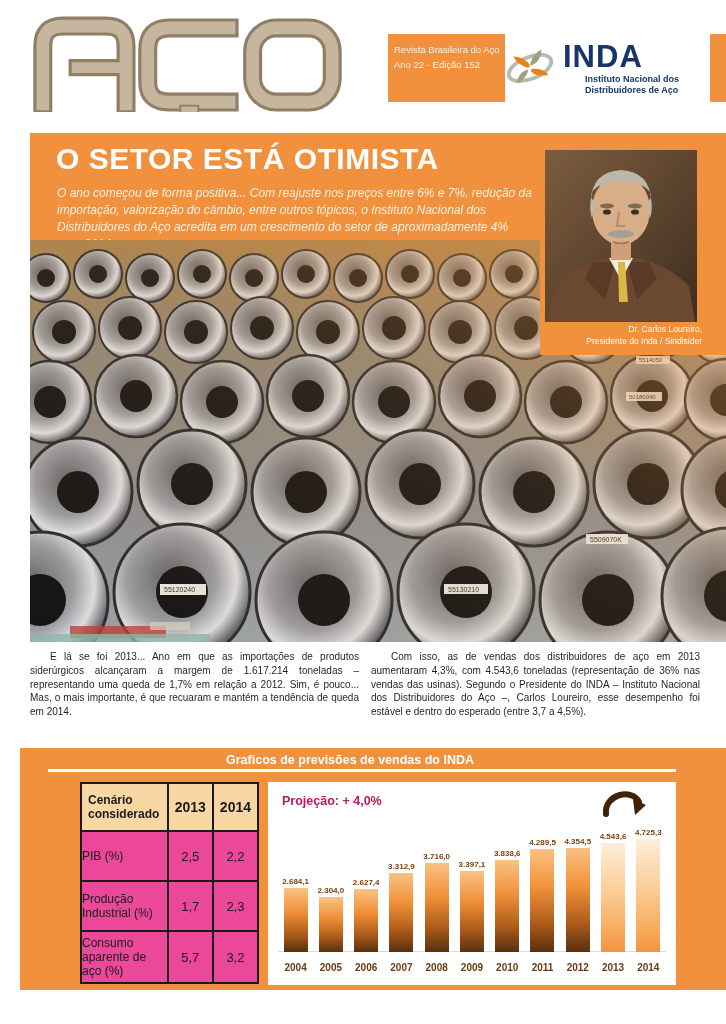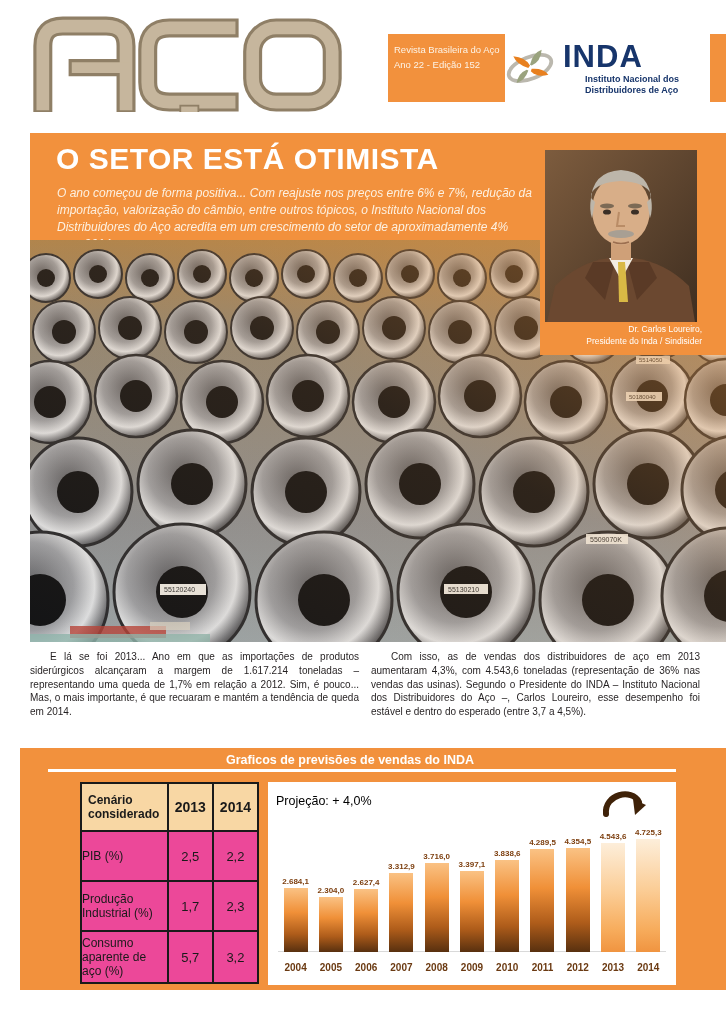--- a/index.html
+++ b/index.html
@@ -39,21 +39,21 @@
 
   table.scenario { position:absolute; left:28px; top:34px; width:179px; height:200px; border-collapse:collapse; background:#ec4899;margin-left:32px; }
   table.scenario th, table.scenario td { border:2px solid #1a1a1a; font-size:12px; color:#1a1a1a; }
   table.scenario th { background:#F8D7A4; font-weight:bold; text-align:left; padding:4px 6px; height:48px; }
   table.scenario th.num, table.scenario td.num { text-align:center; width:39px; font-weight:bold; }
   table.scenario th.num { text-align:center; font-size:14px; }
   table.scenario td { padding:4px 0; height:50px; }
   table.scenario td.num { font-weight:normal; font-size:13px; }
 
   .chart-box { position:absolute; left:248px; top:34px; width:408px; height:203px; background:#ffffff; }
-  .chart-title { position:absolute; left:8px; top:12px; font-size:12.5px; font-weight:normal; color:#000000; }
+  .chart-title { position:absolute; left:14px; top:12px; font-size:12.5px; font-weight:bold; color:#be185d; }
   .chart-arrow { position:absolute; right:30px; top:4px; }
   .bars { position:absolute; left:10px; right:10px; bottom:33px; height:140px; display:flex; align-items:flex-end; }
   .bar-slot { flex:1; display:flex; flex-direction:column; align-items:center; justify-content:flex-end; }
   .bar-label { font-size:8px; font-weight:bold; color:#7C3E0E; white-space:nowrap; margin-bottom:2px; }
   .bar { width:24px; background:linear-gradient(180deg,#FAC284 0%,#F09038 38%,#AE5C1A 72%,#58300F 100%); }
   .bar.proj { background:linear-gradient(180deg,#FDEEDA 0%,#FBCD96 45%,#F7AC5C 80%,#F09440 100%); }
   .baseline { position:absolute; left:10px; right:10px; bottom:33px; height:1px; background:#d9d9d9; }
   .years { position:absolute; left:10px; right:10px; bottom:12px; display:flex; }
   .year { flex:1; text-align:center; font-size:10px; font-weight:bold; color:#6B3A12; }
 </style>

